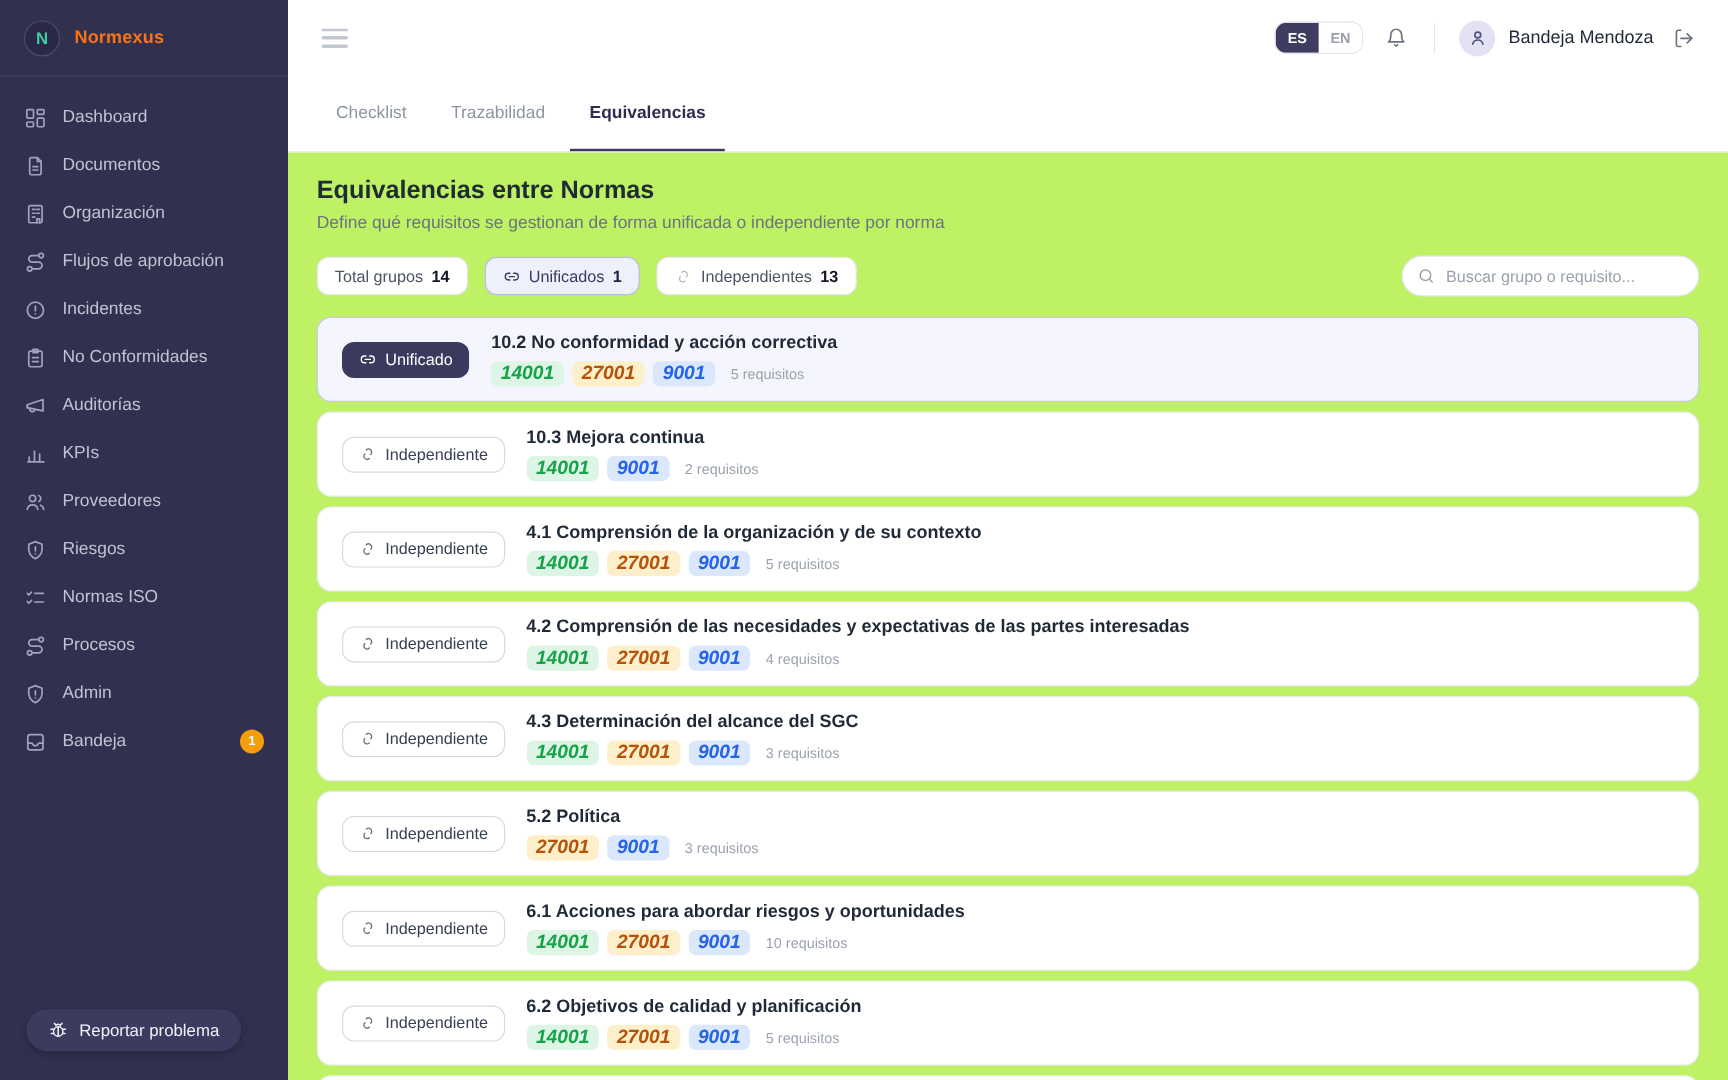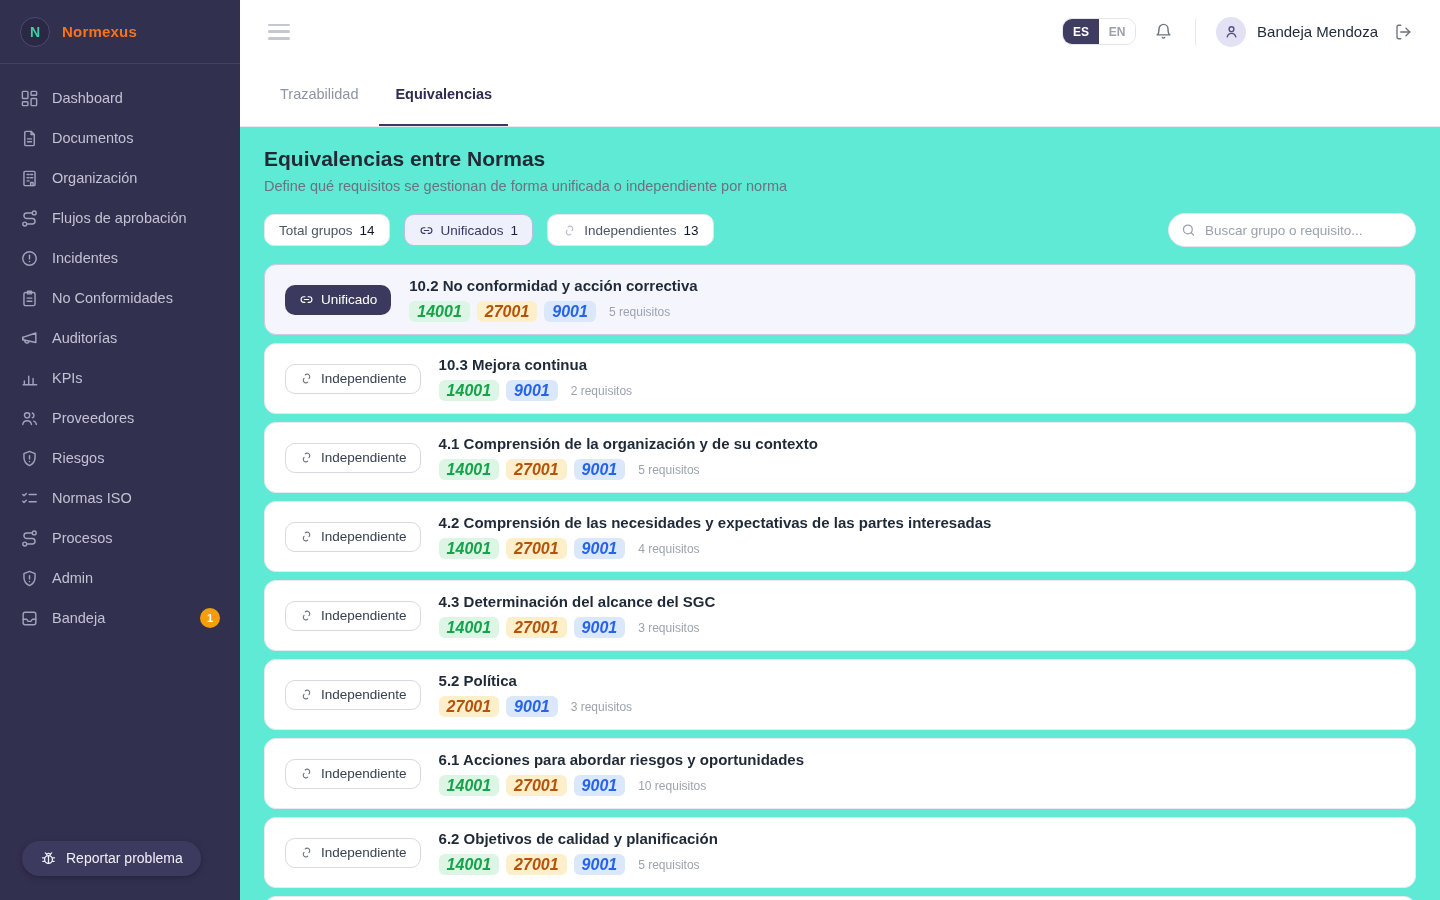--- a/index.html
+++ b/index.html
@@ -13,21 +13,21 @@
   .brand-logo { width:30px; height:30px; border-radius:50%; background:#2a2845; border:1.5px solid #4d4b72; display:flex; align-items:center; justify-content:center; font-weight:700; font-size:14px; color:#3ecfa3; }
   .brand-name { font-size:15px; font-weight:700; color:#f97316; letter-spacing:.2px; }
   .nav { padding-top:14px; flex:0 0 auto; }
   .nav-item { height:40px; display:flex; align-items:center; gap:13px; padding:0 20px; font-size:14.5px; color:#c3c2d2; cursor:pointer; }
   .nav-item svg { width:19px; height:19px; color:#a3a2ba; flex:0 0 auto; }
   .nav-badge { margin-left:auto; min-width:20px; height:20px; border-radius:50%; background:#f59e0b; color:#fff; font-size:11px; font-weight:700; display:flex; align-items:center; justify-content:center; }
   .report-btn { margin:auto 0 24px 22px; align-self:flex-start; display:flex; align-items:flex-start; gap:9px; background:#3c3a5f; color:#f1f0f8; border:none; border-radius:18px; padding:9px 18px; font-size:14px; font-family:inherit; cursor:pointer; box-shadow:0 2px 6px rgba(0,0,0,.25); }
   .report-btn svg { width:17px; height:17px; }
 
   
-  .main { flex:1; display:flex; flex-direction:column; background:#5eead4; min-width:0; }
+  .main { flex:1; display:flex; flex-direction:column; background:#bef264; min-width:0; }
   .header-white { background:#ffffff; }
   .topbar { height:63px; display:flex; align-items:center; padding:0 28px; }
   .hamburger { width:22px; height:16px; display:flex; flex-direction:column; justify-content:space-between; background:none; border:none; cursor:pointer; padding:0; }
   .hamburger span { display:block; height:2.5px; border-radius:2px; background:#c2c7d2; }
   .topbar-right { margin-left:auto; display:flex; align-items:center; }
   .lang-toggle { display:flex; border:1px solid #e3e5ea; border-radius:10px; overflow:hidden; }
   .lang-seg { width:36px; height:25px; display:flex; align-items:center; justify-content:center; font-size:12px; font-weight:700; cursor:pointer; border:none; background:#fff; font-family:inherit; }
   .lang-seg.active { background:#3f3c61; color:#fff; }
   .lang-seg.inactive { color:#9aa1ad; }
   .bell-btn { background:none; border:none; cursor:pointer; margin-left:18px; display:flex; color:#6b7280; }
@@ -43,21 +43,21 @@
   .tabrow { height:64px; display:flex; align-items:stretch; padding:0 24px; border-bottom:1px solid #e7e9ee; }
   .tab { display:flex; align-items:center; padding:0 16px; margin-right:5px; font-size:14.5px; color:#8d95a3; background:none; border:none; border-bottom:2px solid transparent; cursor:pointer; font-family:inherit; }
   .tab.active { color:#2e2c50; font-weight:600; border-bottom-color:#3b3864; }
 
   
   .content { padding:20px 24px 0; flex:1; overflow:hidden; display:flex; flex-direction:column; }
   .page-title { font-size:21px; font-weight:700; color:#212b36; }
   .page-subtitle { margin-top:7px; font-size:14.5px; color:#6b7280; }
   .filter-row { margin-top:19px; display:flex; align-items:center; gap:14px; }
   .chip { height:32px; display:flex; align-items:center; gap:7px; padding:0 14px; border-radius:10px; background:#fff; border:1px solid #e4e6ec; font-size:13.5px; color:#4b5563; cursor:pointer; font-family:inherit; }
-  .chip .chip-count { font-weight:400; color:#111827; }
+  .chip .chip-count { font-weight:700; color:#111827; }
   .chip svg { width:15px; height:15px; color:#b3bac6; }
   .chip.active { background:#eef0fb; border-color:#b9bde7; color:#3a3860; }
   .chip.active svg { color:#3a3860; }
   .chip.active .chip-count { color:#211f3d; }
   .search-wrap { margin-left:auto; position:relative; width:248px; }
   .search-wrap svg { position:absolute; left:13px; top:50%; transform:translateY(-50%); width:15px; height:15px; color:#9aa1ad; }
   .search-input { width:100%; height:34px; border:1px solid #e4e6ec; border-radius:17px; background:#fff; padding:0 14px 0 36px; font-size:13.5px; color:#374151; font-family:inherit; outline:none; }
   .search-input::placeholder { color:#9aa1ad; }
 
   
@@ -272,20 +272,21 @@
           <button class="logout-btn" id="logout-slot">
               <svg viewBox="0 0 24 24" fill="none" stroke="currentColor" stroke-width="1.8" stroke-linecap="round" stroke-linejoin="round">
                 <path d="M9 21H6a2 2 0 0 1-2-2V5a2 2 0 0 1 2-2h3"></path>
                 <path d="m16 17 5-5-5-5"></path>
                 <path d="M21 12H9"></path>
               </svg>
             </button>
         </div>
       </div>
       <div class="tabrow" id="tabrow">
+          <button class="tab">Checklist</button>
           <button class="tab">Trazabilidad</button>
           <button class="tab active">Equivalencias</button>
         </div>
     </div>
 
     <div class="content">
       <h1 class="page-title">Equivalencias entre Normas</h1>
       <div class="page-subtitle">Define qué requisitos se gestionan de forma unificada o independiente por norma</div>
 
       <div class="filter-row">

